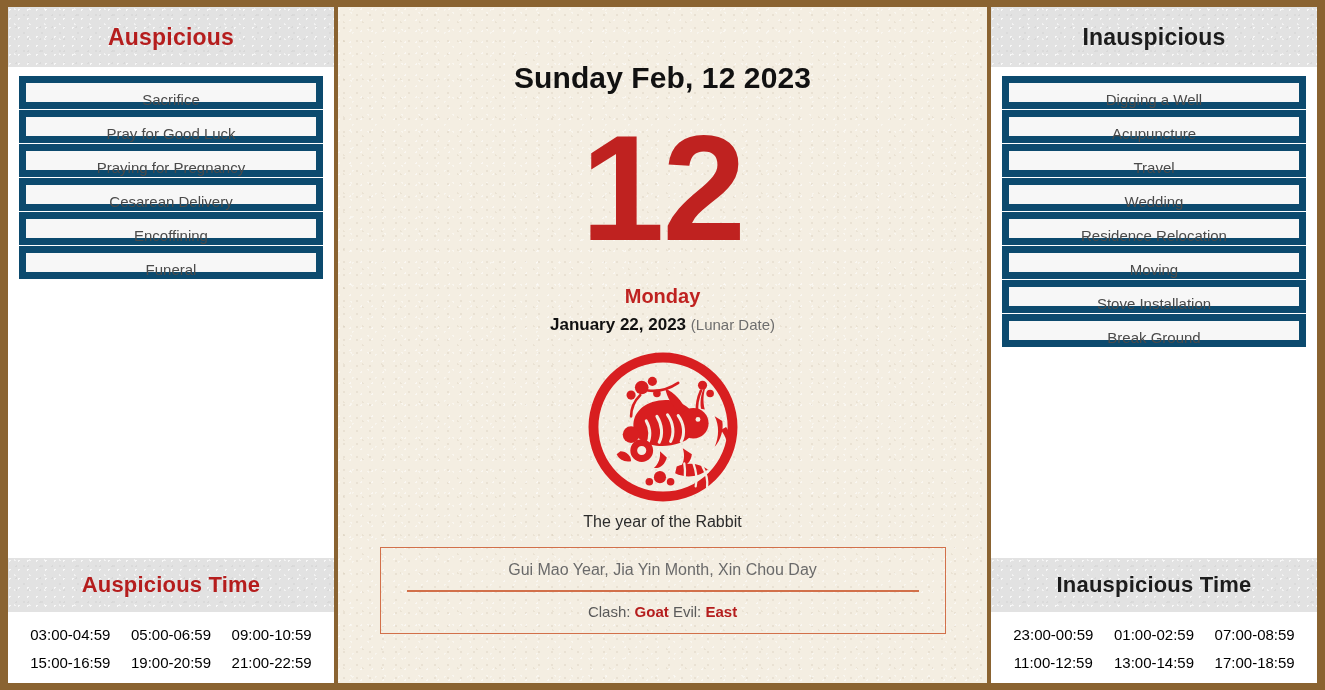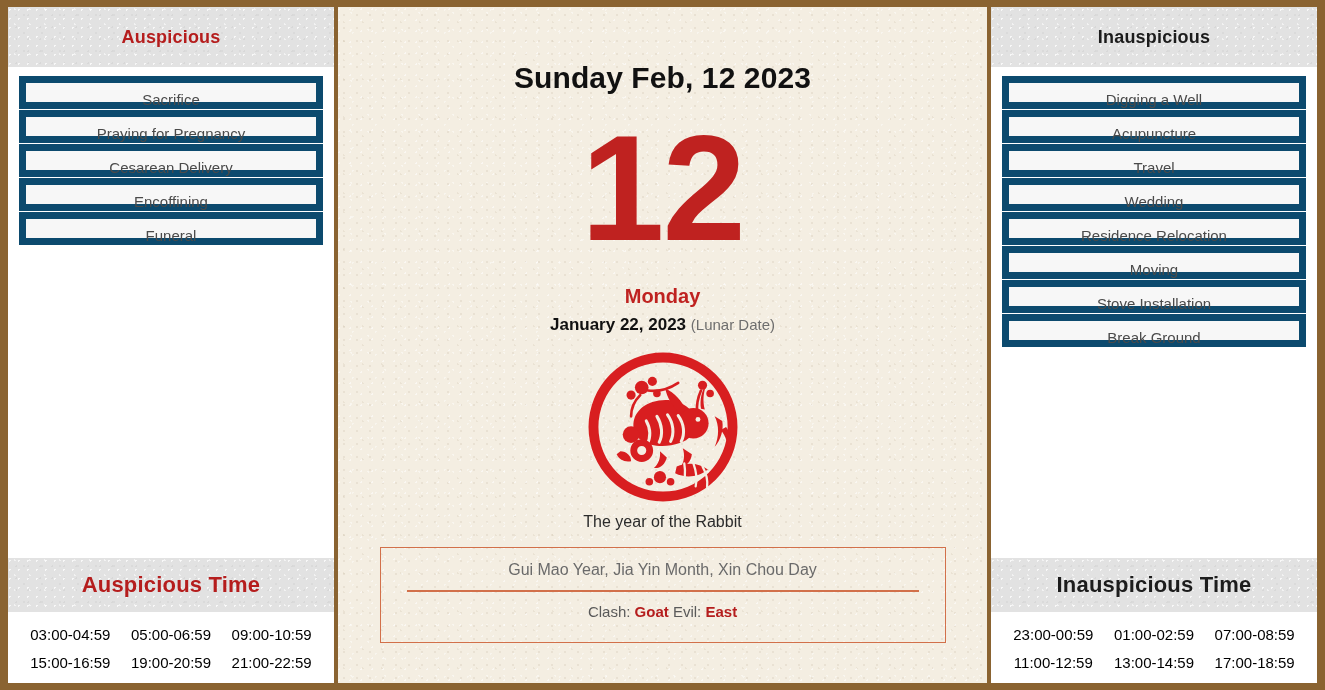--- a/index.html
+++ b/index.html
@@ -66,21 +66,21 @@
     background-image:
       radial-gradient(circle at 20% 30%, rgba(255,255,255,0.75) 0 1px, transparent 1px),
       radial-gradient(circle at 70% 70%, rgba(0,0,0,0.045) 0 1px, transparent 1px),
       radial-gradient(circle at 45% 15%, rgba(255,255,255,0.55) 0 1px, transparent 1px),
       radial-gradient(circle at 88% 44%, rgba(0,0,0,0.035) 0 1px, transparent 1px);
     background-size: 9px 9px, 12px 12px, 15px 15px, 18px 18px;
     height: 60px;
     display: flex;
     align-items: center;
     justify-content: center;
-    font-size: 18px;
+    font-size: 23px;
     font-weight: bold;
     letter-spacing: 0.2px;
   }
   .band.red   { color: #b51d1d; }
   .band.black { color: #1c1c1c; }
 
   
   .list-wrap {
     padding: 9px 11px 0 11px;
     flex: 1 1 auto;
@@ -166,21 +166,21 @@
     font-size: 16px;
     color: #2b2b2b;
   }
 
   
   .info-box {
     margin-top: 16px;
     width: 566px;
     box-sizing: border-box;
     border: 1px solid #d2704a;
-    padding: 13px 26px 22px 26px;
+    padding: 13px 26px 13px 26px;
     text-align: center;
   }
   .info-pillar {
     font-size: 16px;
     color: #6a6a6a;
     padding-bottom: 11px;
     border-bottom: 2px solid #d2704a;
   }
   .info-clash {
     padding-top: 11px;
@@ -193,20 +193,21 @@
 <body>
 
 <div id="page">
 
   <div class="side-col">
 
     <div class="band red">Auspicious</div>
 
     <div class="list-wrap">
       <div class="list-item">Sacrifice</div>
+      <div class="list-item">Pray for Good Luck</div>
       <div class="list-item">Praying for Pregnancy</div>
       <div class="list-item">Cesarean Delivery</div>
       <div class="list-item">Encoffining</div>
       <div class="list-item">Funeral</div>
     </div>
 
     <div class="time-block">
       <div class="band red time-band">Auspicious Time</div>
       <div class="time-grid">
         <div class="time-cell">03:00-04:59</div>

